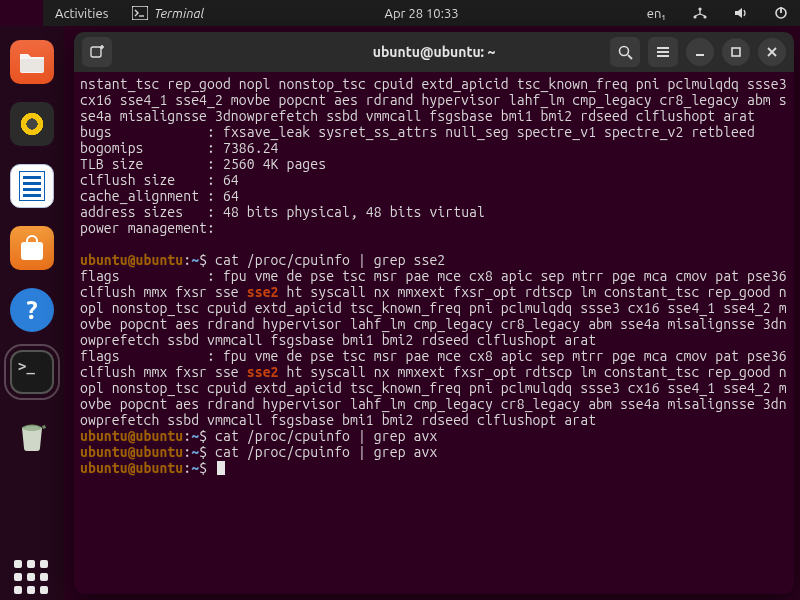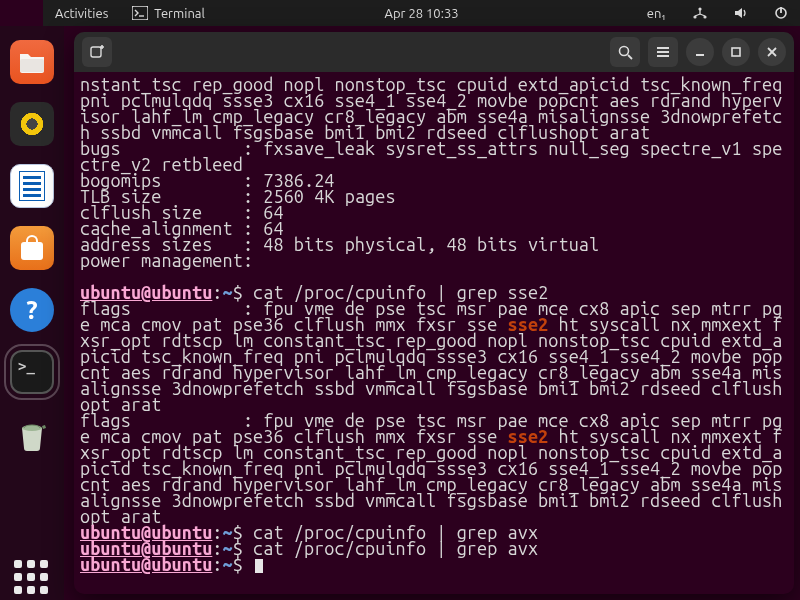--- a/index.html
+++ b/index.html
@@ -13,21 +13,21 @@
 
 .topbar {
   position: absolute; top: 0; left: 0; right: 0; height: 26px;
   background: #1d1d1d; color: #dcdcdc;
   display: flex; align-items: center; padding: 0 12px;
   font-family: Ubuntu, sans-serif; font-size: 13px; margin-left: 43px;
 }
 .topbar .center { position: absolute; left: 50%; transform: translateX(-50%); }
 .topbar .right { margin-left: auto; display: flex; align-items: center; gap: 26px; }
 .topbar .activities { margin-right: 24px; }
-.topbar .appmenu { display: flex; align-items: center; gap: 6px; }
+.topbar .appmenu { display: flex; align-items: center; gap: 6px; font-style: italic; }
 .tbicon { display: inline-flex; }
 
 .dock {
   position: absolute; left: 0; top: 26px; bottom: 0; width: 64px;
   background: rgba(20,20,20,0.35);
   display: flex; flex-direction: column; align-items: center;
   padding-top: 14px; gap: 18px;
 }
 .dock .app {
   width: 44px; height: 44px; border-radius: 10px;
@@ -65,25 +65,25 @@
 .titlebar .title { position:absolute; left:50%; transform:translateX(-50%); font-weight:600;}
 .titlebar .tbtn {
   width:30px; height:30px; border-radius:6px; background:#3a3a3a;
   display:flex; align-items:center; justify-content:center; color:#ddd;
 }
 .titlebar .round { border-radius:50%; width:28px; height:28px; background:#3c3c3c;}
 .titlebar .gap { flex:1; }
 .titlebar .newtab { background:#3a3a3a;}
 .termbody {
   flex:1; padding: 4px 6px 6px 6px; overflow:hidden;
-  font-size: 18px; line-height: 16px; letter-spacing: .1px;
+  font-size: 14px; line-height: 16px; letter-spacing: .1px;
   white-space: pre-wrap; word-break: break-all;
 }
 .line { display:block; }
-.prompt-user { color:#f9a8d4; font-weight:bold;text-decoration:underline; }
+.prompt-user { color:#a16207; font-weight:bold; }
 .prompt-path { color:#6f9fd8; font-weight:bold; }
 .prompt-dollar { color:#d7d7d7; }
 .hl { color:#c2410c; font-weight:bold; }
 .cursor {
   display:inline-block; width:8px; height:14px; background:#e6e6e6;
   vertical-align:-2px; margin-left:2px;
 }
 svg { display:block; }
 </style>
 </head>
@@ -173,20 +173,21 @@
 
 <div class="termwin">
   <div class="titlebar">
     <div class="tbtn newtab">
       <svg width="16" height="16" viewBox="0 0 16 16">
           <rect x="2" y="3" width="10" height="10" rx="2" fill="none" stroke="#ddd" stroke-width="1.4"></rect>
           <line x1="11" y1="3" x2="15" y2="3" stroke="#ddd" stroke-width="1.6"></line>
           <line x1="13" y1="1" x2="13" y2="5" stroke="#ddd" stroke-width="1.6"></line>
         </svg>
     </div>
+    <span class="title">ubuntu@ubuntu: ~</span>
     <span class="gap"></span>
     <div class="tbtn">
       <svg width="16" height="16" viewBox="0 0 16 16">
           <circle cx="7" cy="7" r="4.5" fill="none" stroke="#ddd" stroke-width="1.6"></circle>
           <line x1="11" y1="11" x2="15" y2="15" stroke="#ddd" stroke-width="1.8"></line>
         </svg>
     </div>
     <div class="tbtn">
       <svg width="16" height="16" viewBox="0 0 16 16">
           <line x1="2" y1="4" x2="14" y2="4" stroke="#ddd" stroke-width="1.8"></line>

